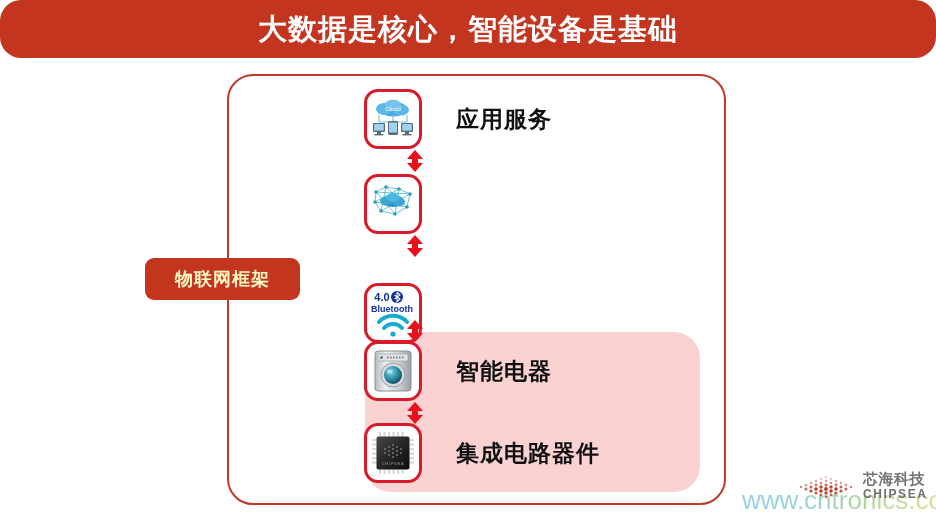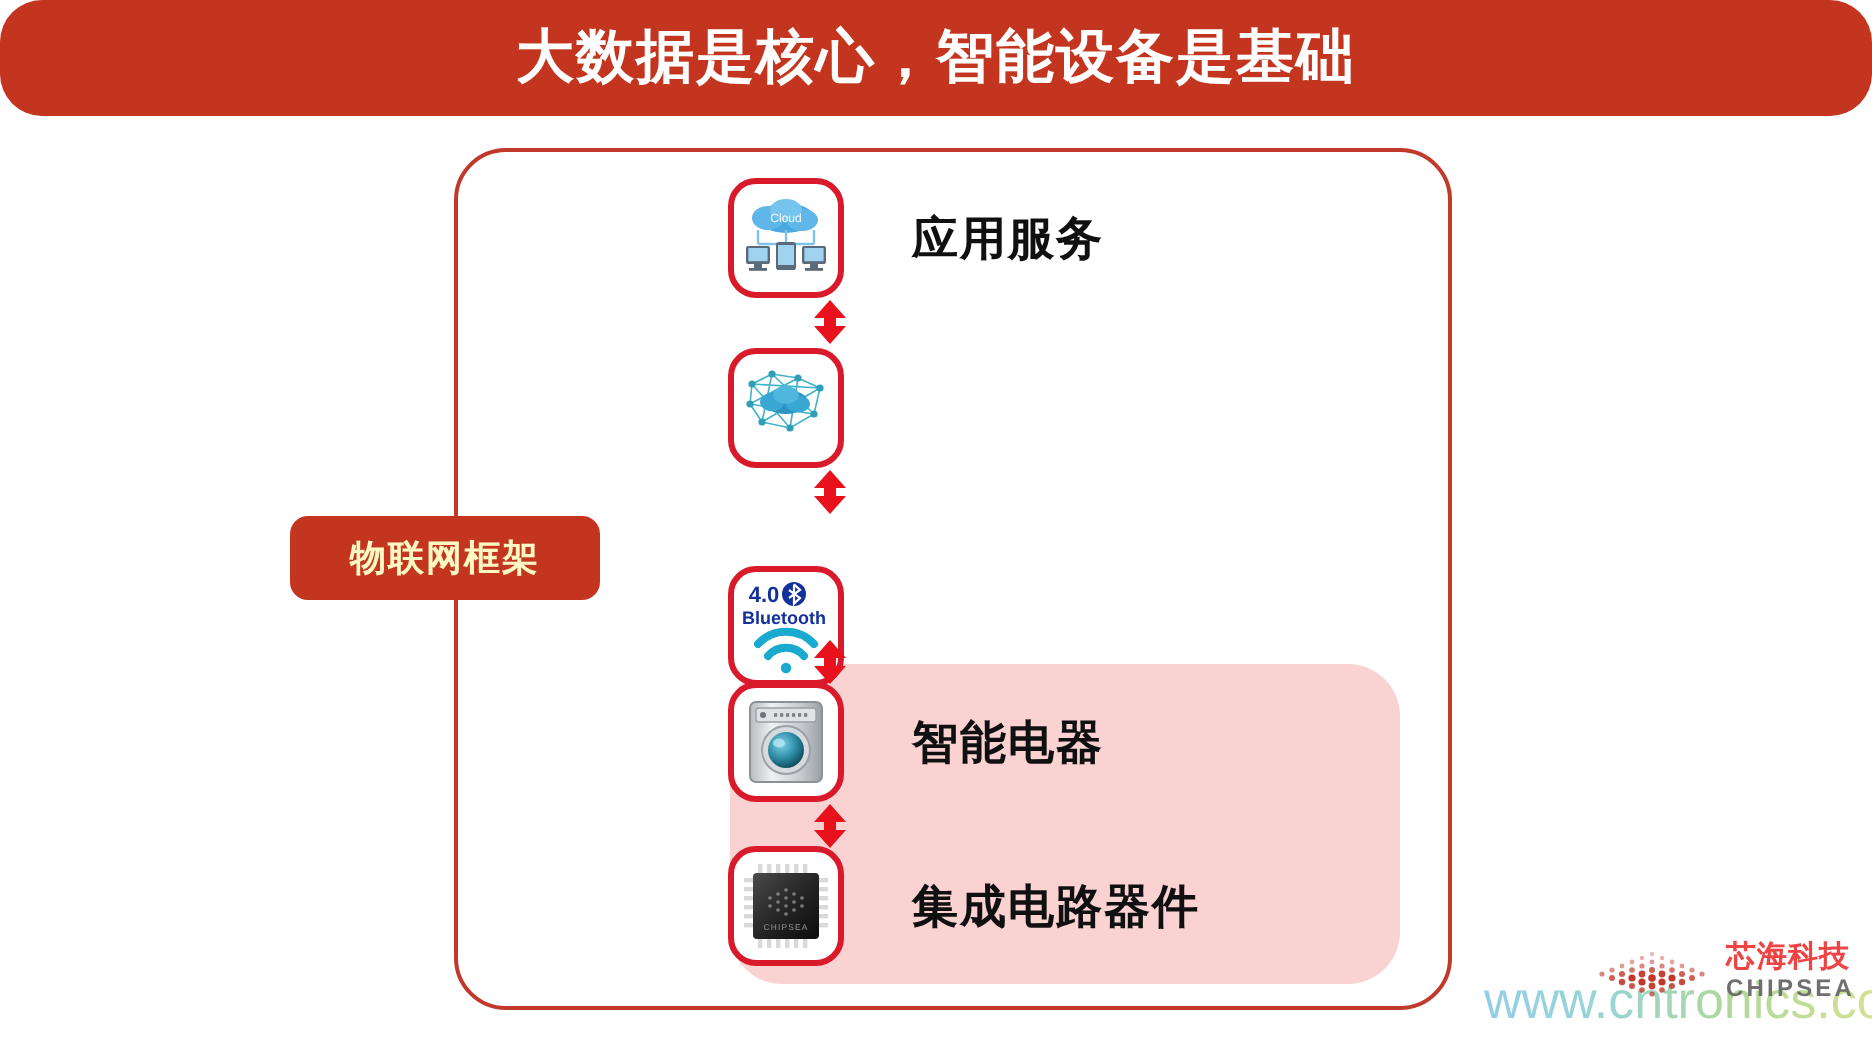--- a/index.html
+++ b/index.html
@@ -165,21 +165,21 @@
   }
   #logo-text {
     position: absolute;
     left: 68px;
     top: 2px;
     width: 70px;
   }
   #logo-cn {
     font-size: 15px;
     font-weight: bold;
-    color: #ef4444;
+    color: #737373;
     line-height: 17px;
     letter-spacing: 0.5px;
     white-space: nowrap;
   }
   #logo-en {
     font-size: 12px;
     font-weight: bold;
     color: #6f6f6f;
     line-height: 14px;
     letter-spacing: 1.6px;

